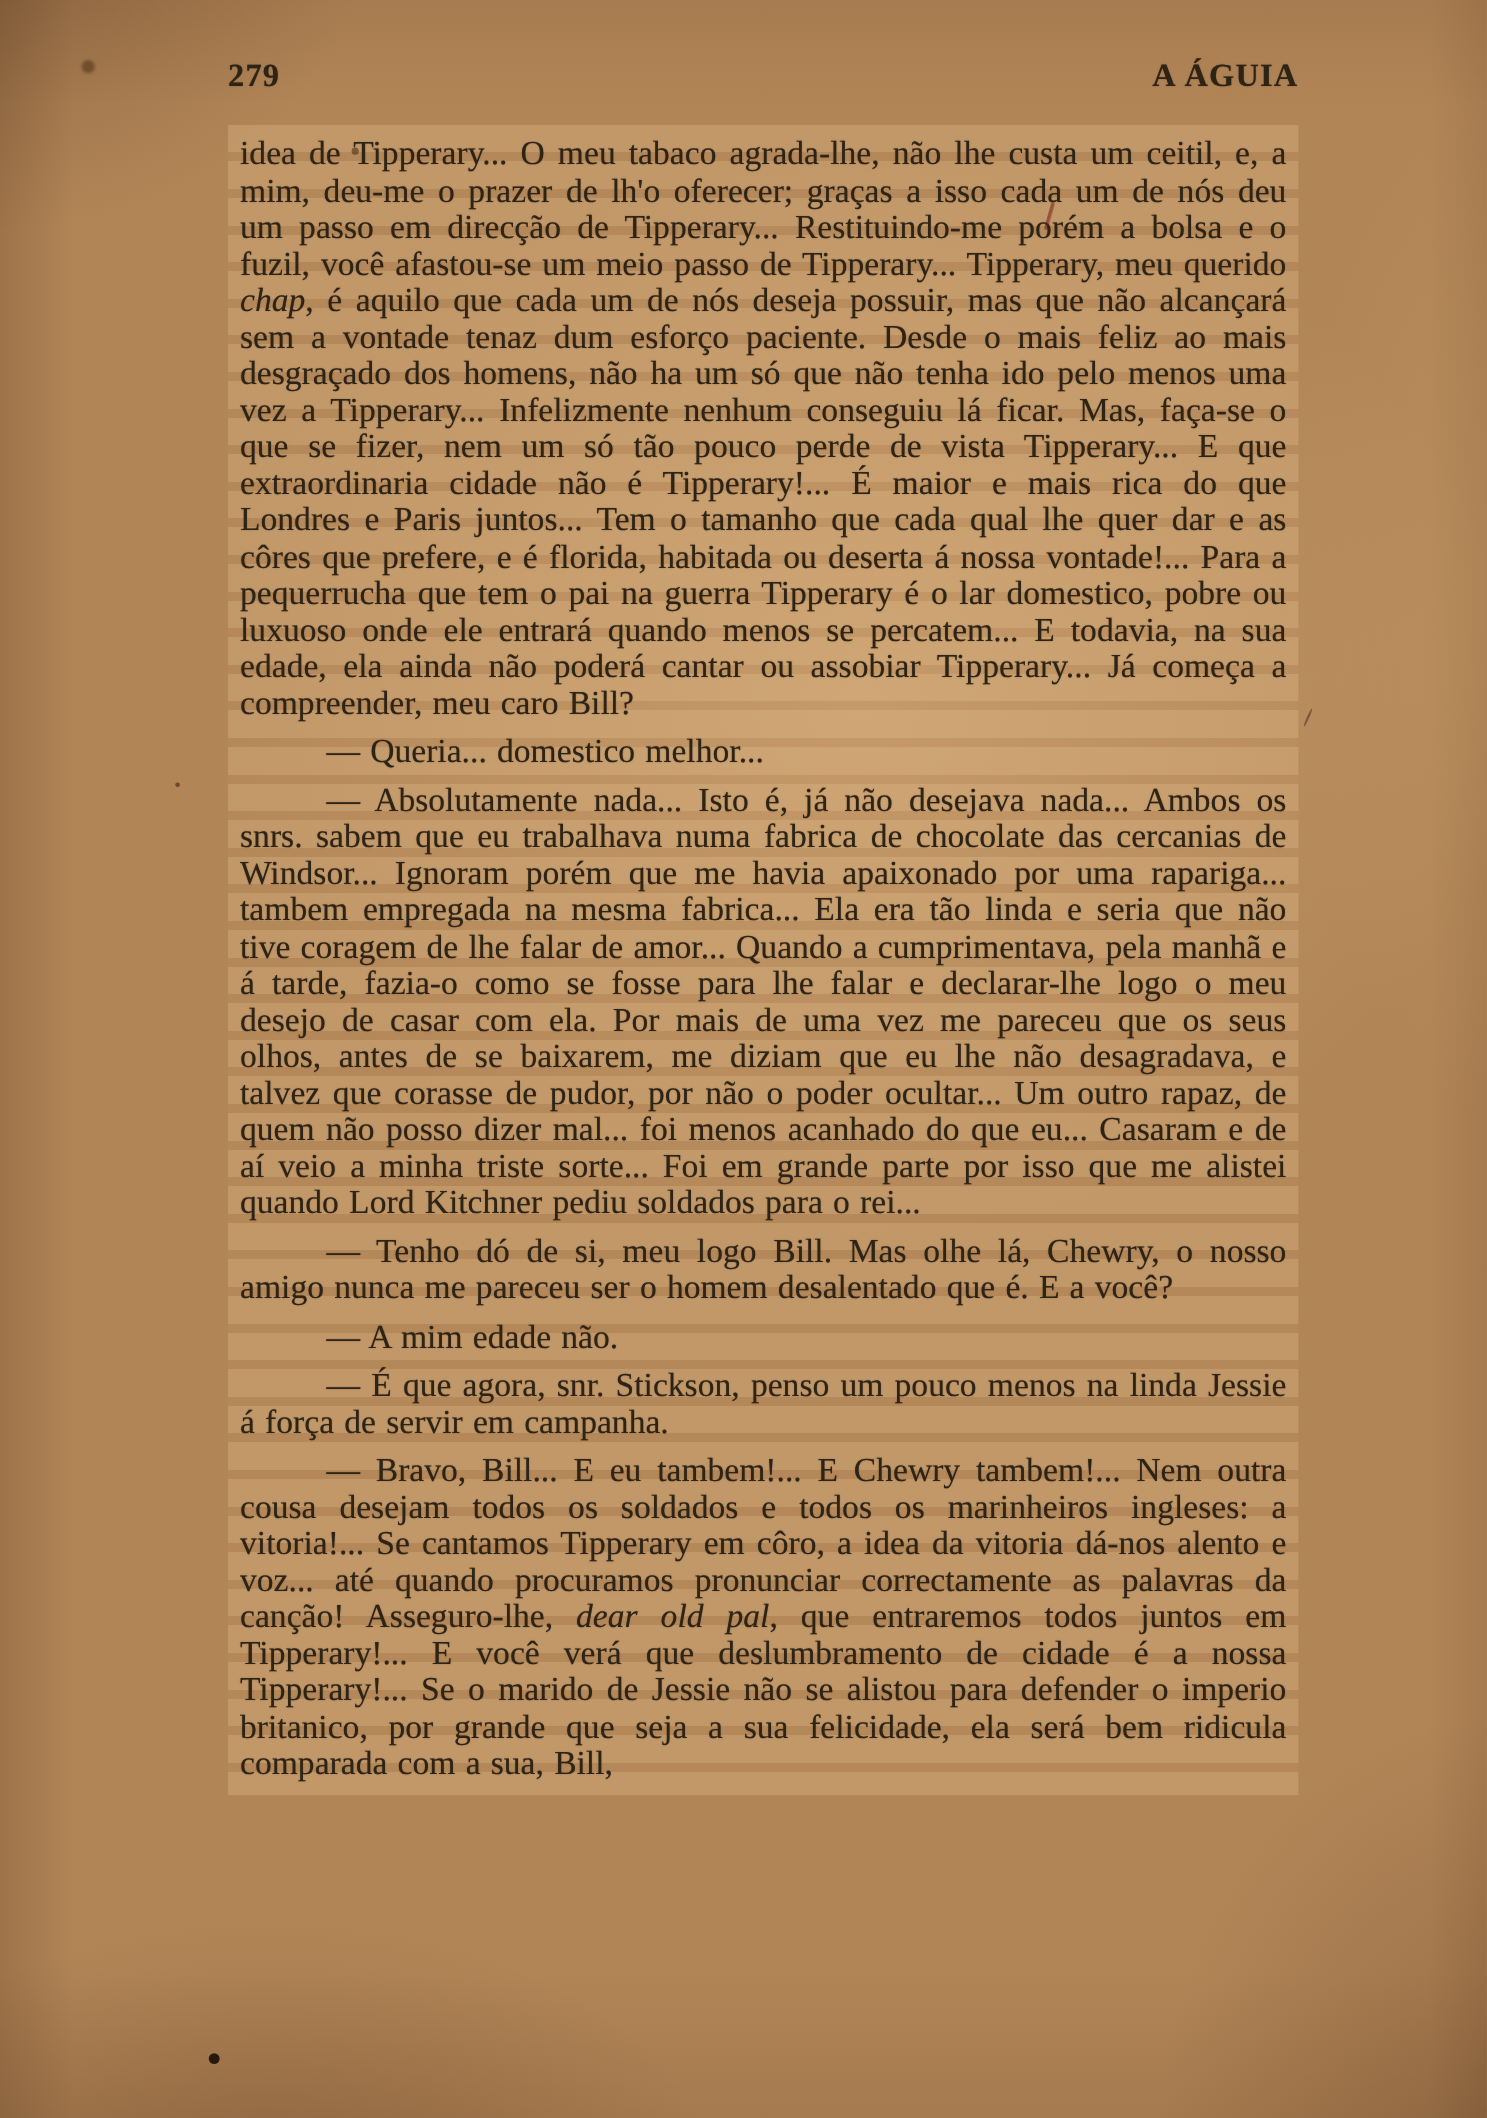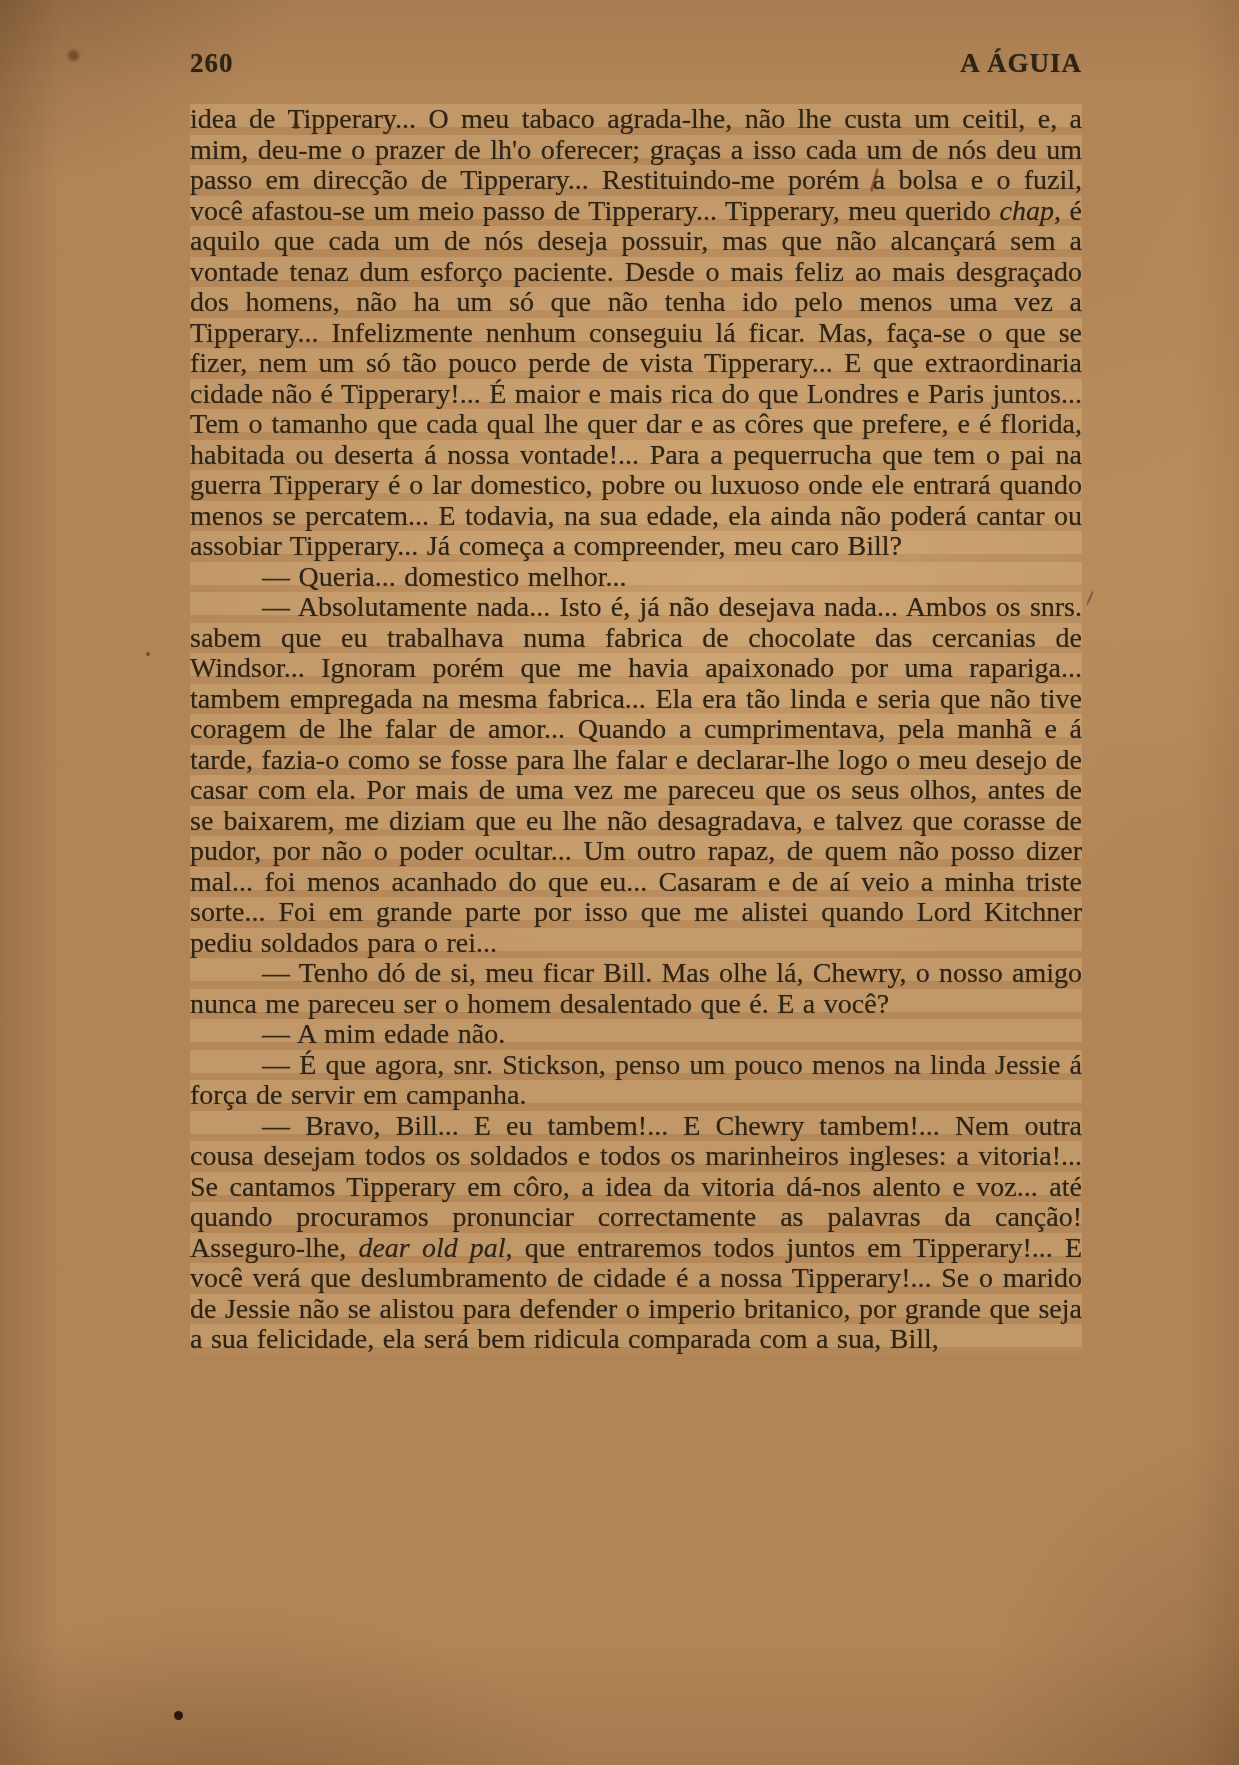--- a/index.html
+++ b/index.html
@@ -46,44 +46,44 @@
     text-shadow: 0 0 1px rgba(46,36,22,0.55);
     word-spacing: 1.5px;
     background: repeating-linear-gradient(
       180deg,
       rgba(238,206,156,0.26) 0px,
       rgba(238,206,156,0.26) 23px,
       rgba(238,206,156,0.04) 23px,
       rgba(238,206,156,0.04) 30.5px
     );
   }
-  .text-block p { margin: 0; }
+  .text-block p { margin: 10px; }
   .text-block p.indent { text-indent: 72px; }
   .text-block i { font-style: italic; }
   .speck { position: absolute; border-radius: 50%; pointer-events: none; }
   .s1 { left: 68px;  top: 50px;   width: 11px; height: 11px; background: rgba(58,30,14,0.45); filter: blur(1.5px); }
   .s2 { left: 293px; top: 123px;  width: 6px;  height: 6px;  background: rgba(66,38,18,0.55); filter: blur(0.5px); }
   .s3 { left: 174px; top: 1711px; width: 9px;  height: 9px;  background: rgba(22,13,6,0.88); }
   .s4 { left: 873px; top: 168px;  width: 3px;  height: 24px; background: rgba(110,28,20,0.55); border-radius: 2px; transform: rotate(16deg); filter: blur(0.4px); }
   .s5 { left: 1089px; top: 590px; width: 2px;  height: 16px; background: rgba(58,40,24,0.5); transform: rotate(24deg); }
   .s6 { left: 146px; top: 652px;  width: 4px;  height: 4px;  background: rgba(58,40,24,0.6); }
 </style>
 </head>
 <body>
 
 <header class="running-head">
-  <span>260</span>
+  <span>279</span>
   <span>A ÁGUIA</span>
 </header>
 
 <main class="text-block">
     <p><span>idea de Tipperary... O meu tabaco agrada-lhe, não lhe custa um ceitil, e, a mim, deu-me o prazer de lh'o oferecer; graças a isso cada um de nós deu um passo em direcção de Tipperary... Restituindo-me porém a bolsa e o fuzil, você afastou-se um meio passo de Tipperary... Tipperary, meu querido </span><i>chap</i><span>, é aquilo que cada um de nós deseja possuir, mas que não alcançará sem a vontade tenaz dum esforço paciente. Desde o mais feliz ao mais desgraçado dos homens, não ha um só que não tenha ido pelo menos uma vez a Tipperary... Infelizmente nenhum conseguiu lá ficar. Mas, faça-se o que se fizer, nem um só tão pouco perde de vista Tipperary... E que extraordinaria cidade não é Tipperary!... É maior e mais rica do que Londres e Paris juntos... Tem o tamanho que cada qual lhe quer dar e as côres que prefere, e é florida, habitada ou deserta á nossa vontade!... Para a pequerrucha que tem o pai na guerra Tipperary é o lar domestico, pobre ou luxuoso onde ele entrará quando menos se percatem... E todavia, na sua edade, ela ainda não poderá cantar ou assobiar Tipperary... Já começa a compreender, meu caro Bill?</span></p>
     <p class="indent"><span>— Queria... domestico melhor...</span></p>
     <p class="indent"><span>— Absolutamente nada... Isto é, já não desejava nada... Ambos os snrs. sabem que eu trabalhava numa fabrica de chocolate das cercanias de Windsor... Ignoram porém que me havia apaixonado por uma rapariga... tambem empregada na mesma fabrica... Ela era tão linda e seria que não tive coragem de lhe falar de amor... Quando a cumprimentava, pela manhã e á tarde, fazia-o como se fosse para lhe falar e declarar-lhe logo o meu desejo de casar com ela. Por mais de uma vez me pareceu que os seus olhos, antes de se baixarem, me diziam que eu lhe não desagradava, e talvez que corasse de pudor, por não o poder ocultar... Um outro rapaz, de quem não posso dizer mal... foi menos acanhado do que eu... Casaram e de aí veio a minha triste sorte... Foi em grande parte por isso que me alistei quando Lord Kitchner pediu soldados para o rei...</span></p>
-    <p class="indent"><span>— Tenho dó de si, meu ficar Bill. Mas olhe lá, Chewry, o nosso amigo nunca me pareceu ser o homem desalentado que é. E a você?</span></p>
+    <p class="indent"><span>— Tenho dó de si, meu logo Bill. Mas olhe lá, Chewry, o nosso amigo nunca me pareceu ser o homem desalentado que é. E a você?</span></p>
     <p class="indent"><span>— A mim edade não.</span></p>
     <p class="indent"><span>— É que agora, snr. Stickson, penso um pouco menos na linda Jessie á força de servir em campanha.</span></p>
     <p class="indent"><span>— Bravo, Bill... E eu tambem!... E Chewry tambem!... Nem outra cousa desejam todos os soldados e todos os marinheiros ingleses: a vitoria!... Se cantamos Tipperary em côro, a idea da vitoria dá-nos alento e voz... até quando procuramos pronunciar correctamente as palavras da canção! Asseguro-lhe, </span><i>dear old pal</i><span>, que entraremos todos juntos em Tipperary!... E você verá que deslumbramento de cidade é a nossa Tipperary!... Se o marido de Jessie não se alistou para defender o imperio britanico, por grande que seja a sua felicidade, ela será bem ridicula comparada com a sua, Bill,</span></p>
   </main>
 
 <div class="speck s1"></div>
 <div class="speck s2"></div>
 <div class="speck s3"></div>
 <div class="speck s4"></div>
 <div class="speck s5"></div>

